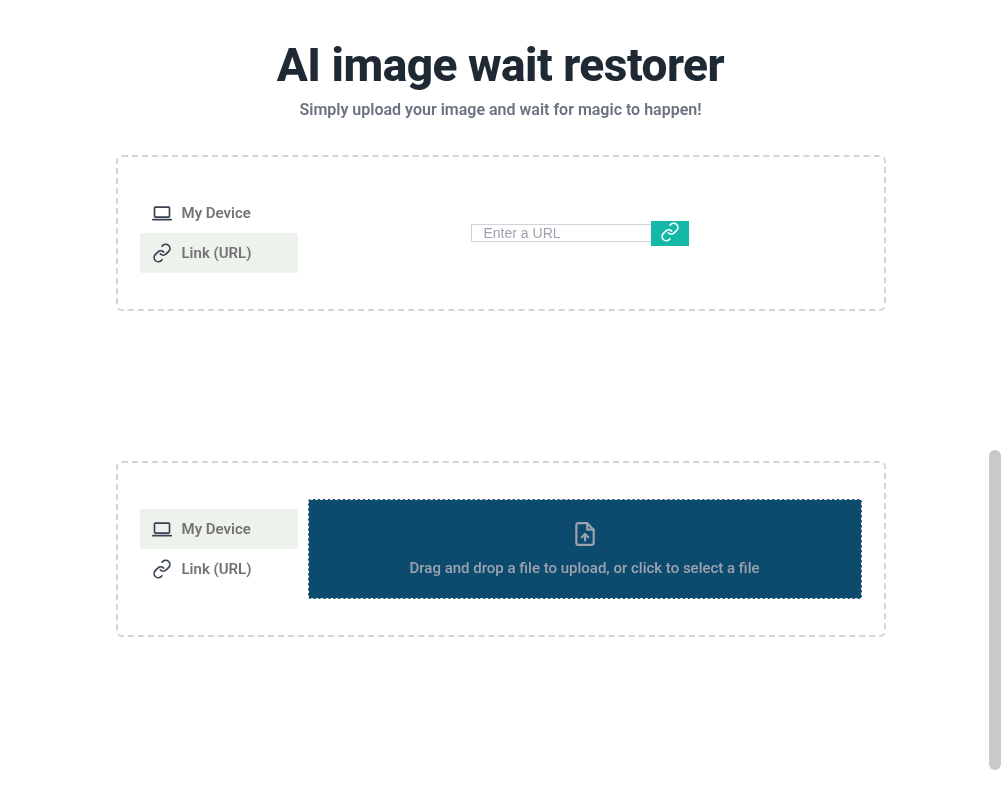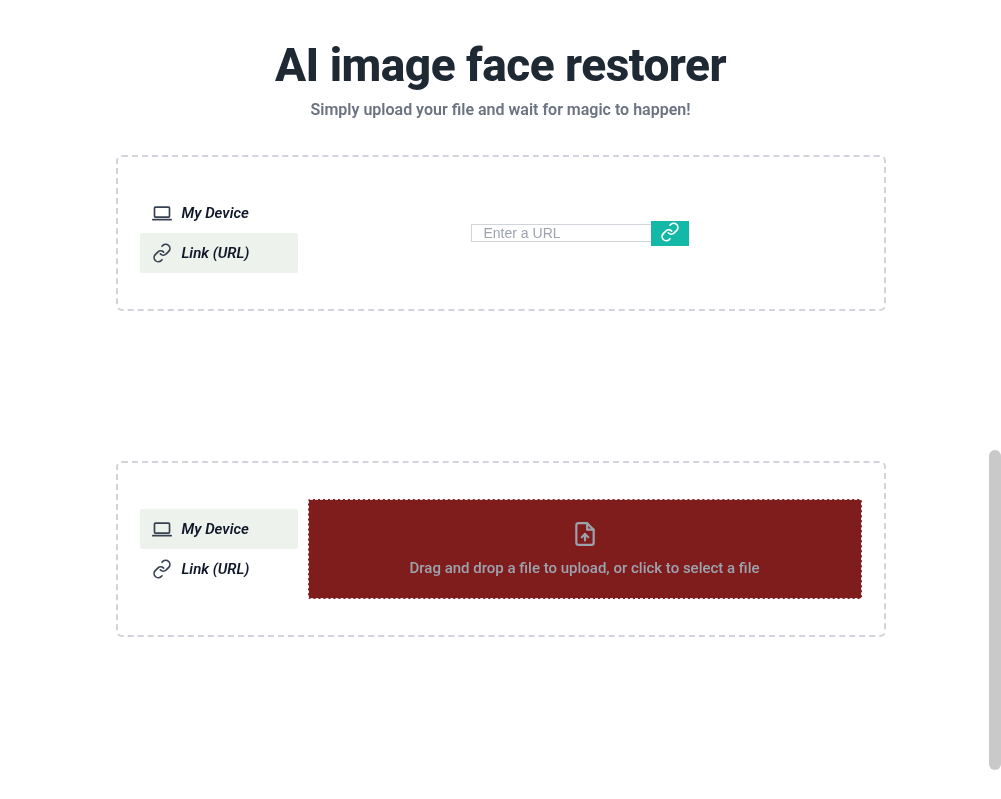--- a/index.html
+++ b/index.html
@@ -60,25 +60,24 @@
   .tabs{
     flex:0 0 158px;
   }
   .tab{
     display:flex;
     align-items:center;
     gap:10px;
     padding:10px 12px;
     font-size:15px;
     font-weight:600;
-    color:#0f172a;
+    color:#737373;
     border-radius:2px;
     cursor:pointer;
     white-space:nowrap;
-    font-style:italic;
   }
   .tab.active{
     background:var(--active);
   }
   .tab .icon{
     width:20px;
     height:20px;
     display:inline-flex;
     align-items:center;
     justify-content:center;
@@ -116,41 +115,41 @@
     justify-content:center;
     cursor:pointer;
   }
   .url-btn svg{width:20px;height:20px;}
 
   .dropzone{
     flex:1;
     height:100px;
     margin-left:10px;
     border:1px dashed var(--border-light);
-    background:#7f1d1d;
+    background:#0c4a6e;
     border-radius:2px;
     display:flex;
     flex-direction:column;
     align-items:center;
     justify-content:center;
     gap:8px;
     cursor:pointer;
   }
   .dropzone svg{width:26px;height:26px;}
   .dropzone-text{
     font-size:15px;
     font-weight:500;
     color:var(--muted2);
   }
 </style>
 </head>
 <body>
 
-<h1 class="page-title">AI image face restorer</h1>
-<p class="page-subtitle">Simply upload your file and wait for magic to happen!</p>
+<h1 class="page-title">AI image wait restorer</h1>
+<p class="page-subtitle">Simply upload your image and wait for magic to happen!</p>
 
 <div class="panel">
   <div class="tabs">
     <div class="tab">
       <span class="icon">
         <svg viewBox="0 0 24 24" fill="none" stroke="#374151" stroke-width="2" stroke-linecap="round" stroke-linejoin="round">
             <rect x="3" y="5" width="18" height="12" rx="1"></rect>
             <line x1="1" y1="20" x2="23" y2="20"></line>
           </svg>
       </span>

